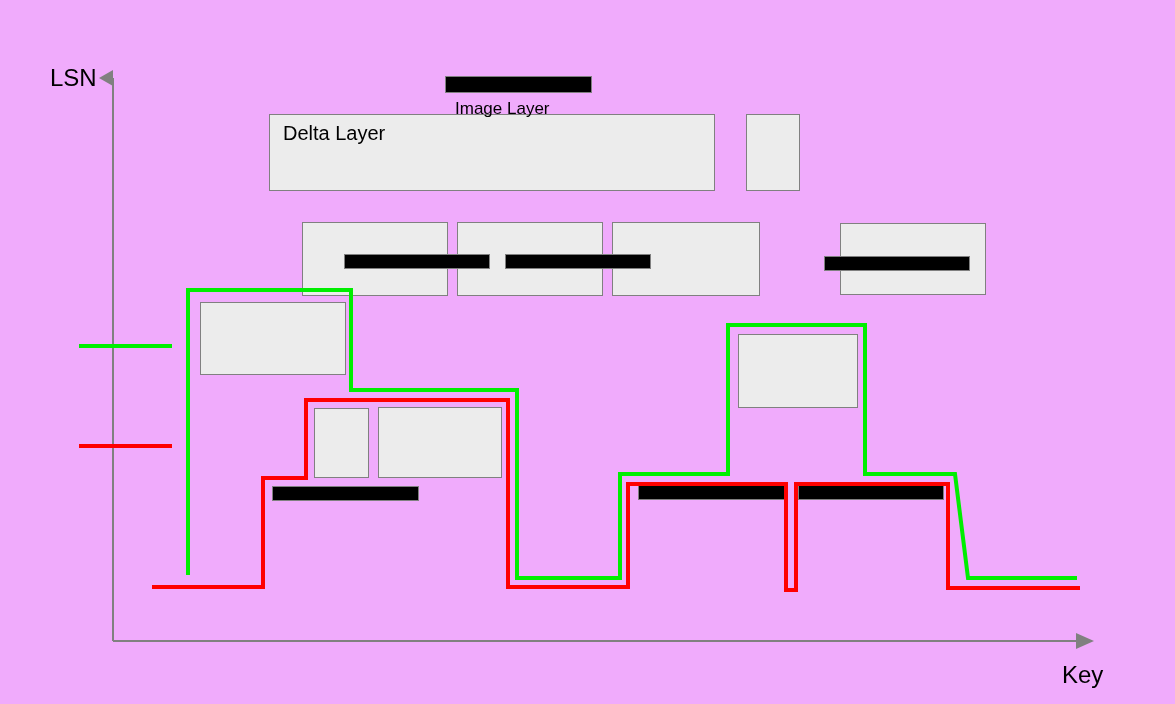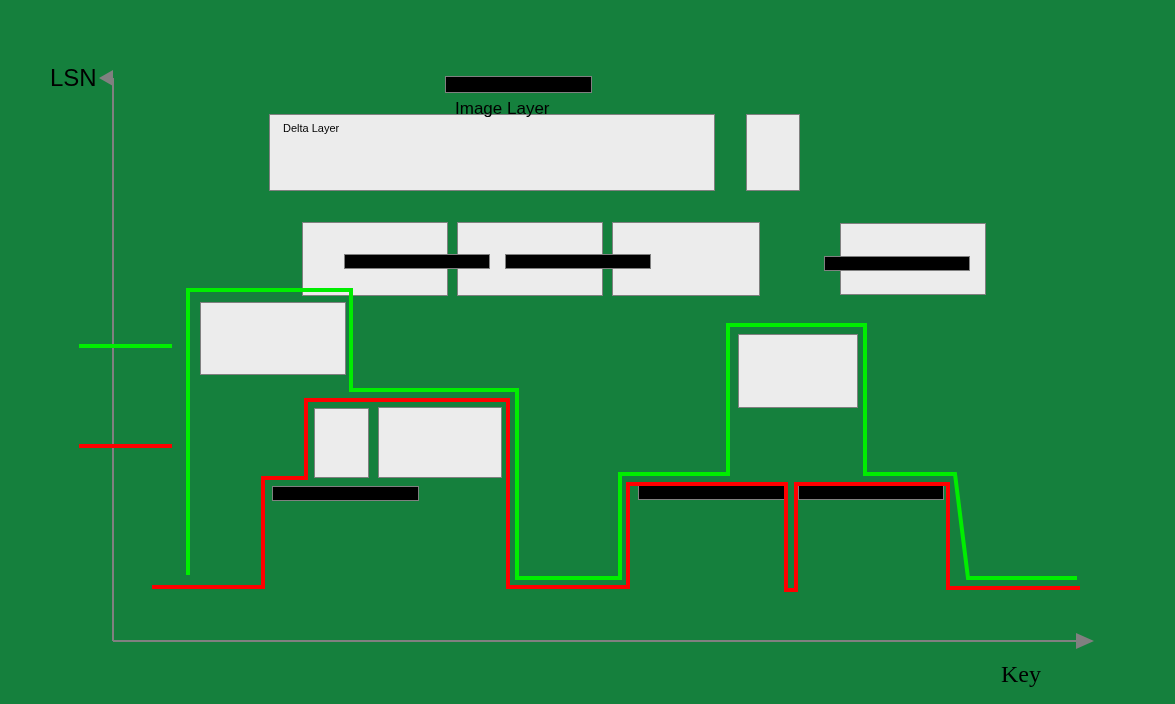--- a/index.html
+++ b/index.html
@@ -1,22 +1,22 @@
 <!DOCTYPE html>
 <html><head>
 <meta charset="utf-8">
 <style>
   html,body{margin:0;padding:0;background:#ffffff;}
   body{font-family:"Liberation Sans",sans-serif;}
-  #stage{position:relative;width:1175px;height:704px;overflow:hidden;background:#15803d;}
+  #stage{position:relative;width:1175px;height:704px;overflow:hidden;background:#f0abfc;}
   .lbl{position:absolute;color:#000;white-space:nowrap;}
   #lsn-label{left:50px;top:64px;font-size:24px;}
-  #key-label{left:1001px;top:661px;font-size:24px;font-family:Liberation Serif, serif;}
+  #key-label{left:1062px;top:661px;font-size:24px;}
   #img-layer-label{left:455px;top:51px;font-size:17px;margin-top:48px;}
-  #delta-layer-label{left:283px;top:122px;font-size:11px;}
+  #delta-layer-label{left:283px;top:122px;font-size:20px;}
   .box{position:absolute;background:#ececec;border:1px solid #808080;box-sizing:border-box;}
   .bar{position:absolute;background:#000000;border:1px solid #808080;box-sizing:border-box;}
   .tick{position:absolute;height:4px;}
   svg.overlay{position:absolute;left:0;top:0;width:1175px;height:704px;overflow:visible;}
 </style>
 </head>
 <body>
 
 <div id="stage">
 

